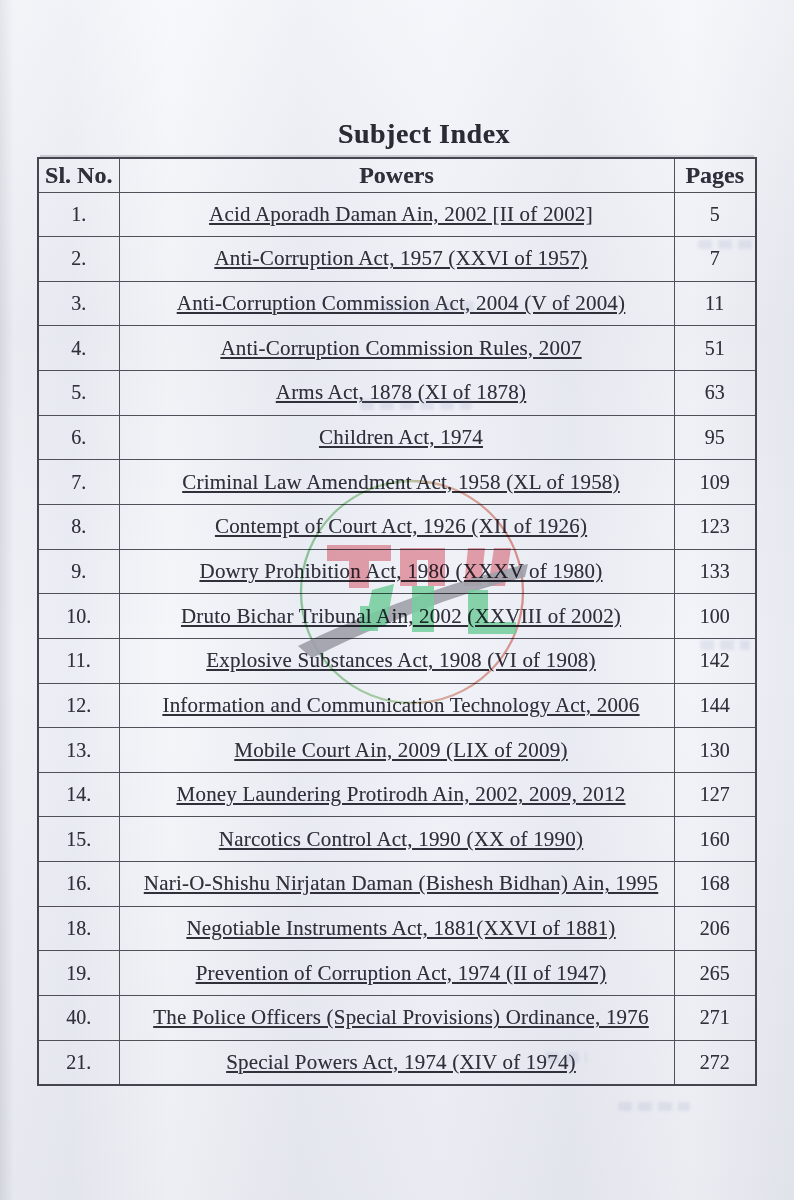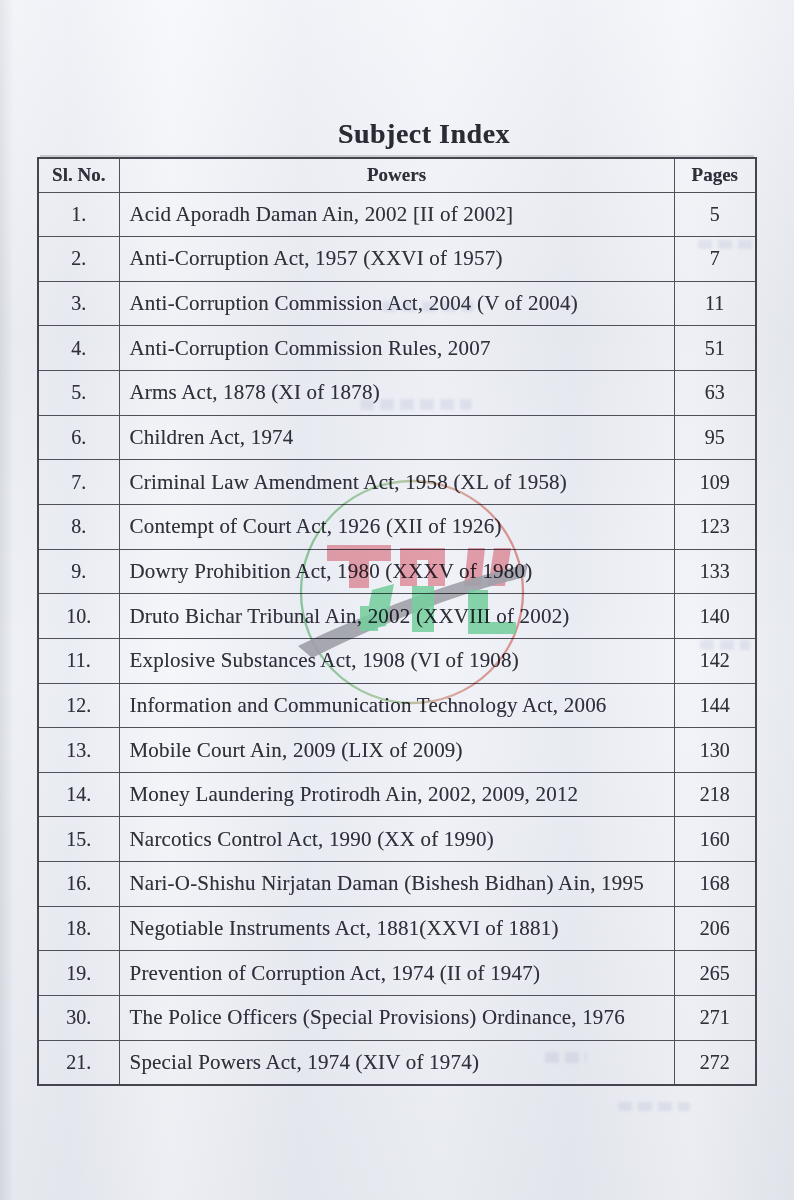--- a/index.html
+++ b/index.html
@@ -25,25 +25,25 @@
   }
   col.c-no{width:81px;} col.c-subject{width:555px;} col.c-pages{width:82px;}
   .index th,.index td{
     border:1px solid #50505a;
     color:#30303b;
     overflow:hidden;white-space:nowrap;
   }
   .index thead tr{height:34px;}
   .index tbody tr{height:40.7px;}
   .index th{
-    font-size:19px;font-weight:bold;text-align:center;
+    font-size:24px;font-weight:bold;text-align:center;
     text-shadow:0 0 .6px rgba(43,43,53,.5);
   }
   td.no{text-align:center;font-size:20px;}
-  td.subject{text-align:left;padding-left:10px;font-size:21px;letter-spacing:.2px;}
+  td.subject{text-align:center;padding-left:10px;font-size:21px;letter-spacing:.2px;text-decoration:underline;}
   td.pages{text-align:center;font-size:20px;}
   .index td{text-shadow:0 0 .4px rgba(48,48,59,.4);}
   
   .watermark{
     position:absolute;left:272px;top:458px;width:280px;height:270px;
     mix-blend-mode:multiply;opacity:.82;pointer-events:none;
   }
   
   .ghost{
     position:absolute;border-radius:2px;opacity:.12;filter:blur(1.6px);
@@ -118,41 +118,41 @@
           <td class="pages">123</td>
         </tr>
         <tr>
           <td class="no">9.</td>
           <td class="subject">Dowry Prohibition Act, 1980 (XXXV of 1980)</td>
           <td class="pages">133</td>
         </tr>
         <tr>
           <td class="no">10.</td>
           <td class="subject">Druto Bichar Tribunal Ain, 2002 (XXVIII of 2002)</td>
-          <td class="pages">140</td>
+          <td class="pages">100</td>
         </tr>
         <tr>
           <td class="no">11.</td>
           <td class="subject">Explosive Substances Act, 1908 (VI of 1908)</td>
           <td class="pages">142</td>
         </tr>
         <tr>
           <td class="no">12.</td>
           <td class="subject">Information and Communication Technology Act, 2006</td>
           <td class="pages">144</td>
         </tr>
         <tr>
           <td class="no">13.</td>
           <td class="subject">Mobile Court Ain, 2009 (LIX of 2009)</td>
           <td class="pages">130</td>
         </tr>
         <tr>
           <td class="no">14.</td>
           <td class="subject">Money Laundering Protirodh Ain, 2002, 2009, 2012</td>
-          <td class="pages">218</td>
+          <td class="pages">127</td>
         </tr>
         <tr>
           <td class="no">15.</td>
           <td class="subject">Narcotics Control Act, 1990 (XX of 1990)</td>
           <td class="pages">160</td>
         </tr>
         <tr>
           <td class="no">16.</td>
           <td class="subject">Nari-O-Shishu Nirjatan Daman (Bishesh Bidhan) Ain, 1995</td>
           <td class="pages">168</td>
@@ -161,21 +161,21 @@
           <td class="no">18.</td>
           <td class="subject">Negotiable Instruments Act, 1881(XXVI of 1881)</td>
           <td class="pages">206</td>
         </tr>
         <tr>
           <td class="no">19.</td>
           <td class="subject">Prevention of Corruption Act, 1974 (II of 1947)</td>
           <td class="pages">265</td>
         </tr>
         <tr>
-          <td class="no">30.</td>
+          <td class="no">40.</td>
           <td class="subject">The Police Officers (Special Provisions) Ordinance, 1976</td>
           <td class="pages">271</td>
         </tr>
         <tr>
           <td class="no">21.</td>
           <td class="subject">Special Powers Act, 1974 (XIV of 1974)</td>
           <td class="pages">272</td>
         </tr>
       </tbody>
   </table>

